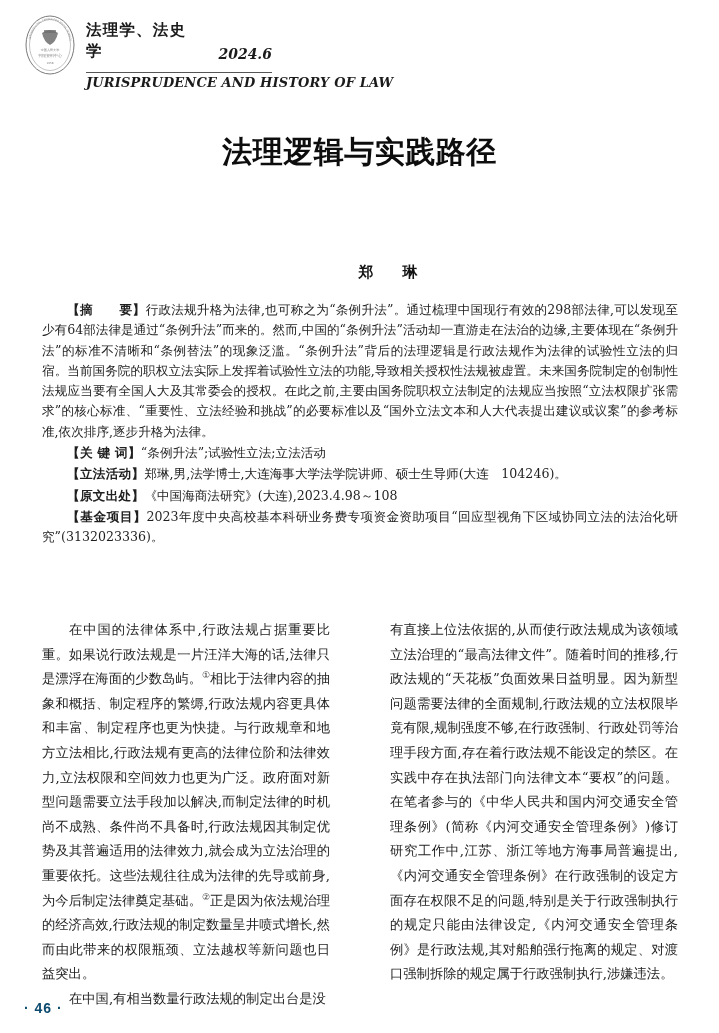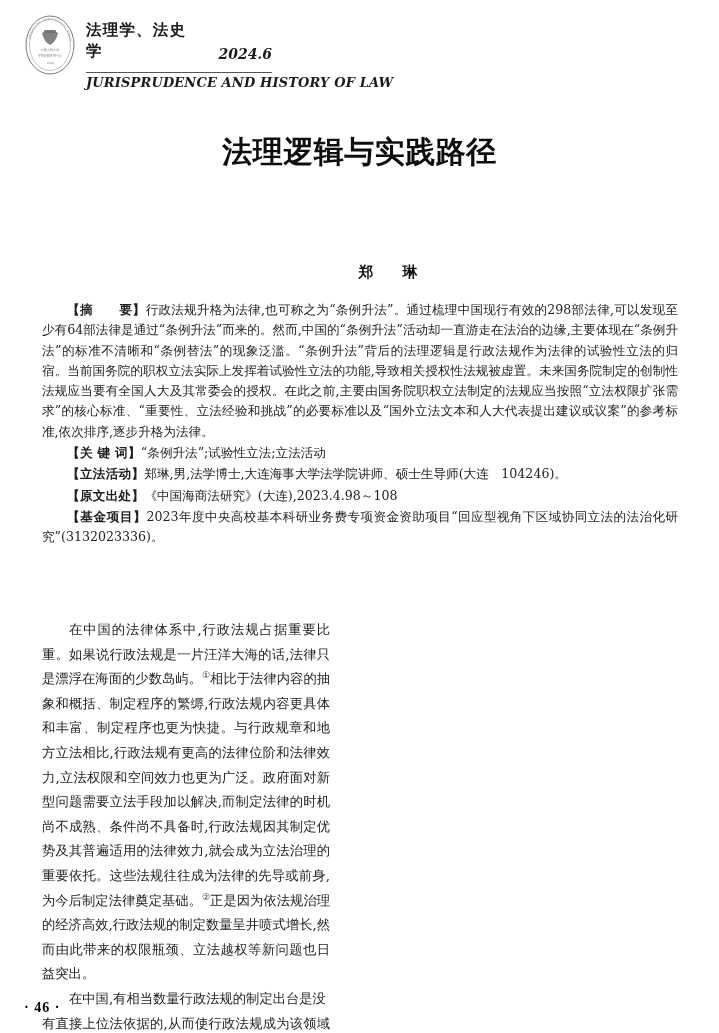--- a/index.html
+++ b/index.html
@@ -135,21 +135,20 @@
 
   
   .columns {
     position: absolute;
     top: 618px;
     left: 42px;
     width: 636px;
     height: 360px;
     display: flex;
     justify-content: space-between;
-    flex-direction: column;
   }
   .col {
     width: 288px;
     font-family: "DejaVu Serif", "Liberation Serif", serif;
     font-size: 13.3px;
     line-height: 24.6px;
     text-align: justify;
     text-justify: inter-ideograph;
     color: #1f1f1f;
   }
@@ -163,24 +162,24 @@
     font-size: 9px;
     vertical-align: super;
     line-height: 0;
   }
 
   
   .folio {
     position: absolute;
     left: 24px;
     top: 1000px;
-    font-family: Liberation Serif, serif;
+    font-family: Liberation Sans, sans-serif;
     font-size: 14px;
     font-weight: bold;
-    color: #000000;
+    color: #0c4a6e;
     letter-spacing: 1px;
   }
 </style>
 </head>
 <body>
 
 <div class="page">
 
   <div class="masthead">
     <div class="seal">

